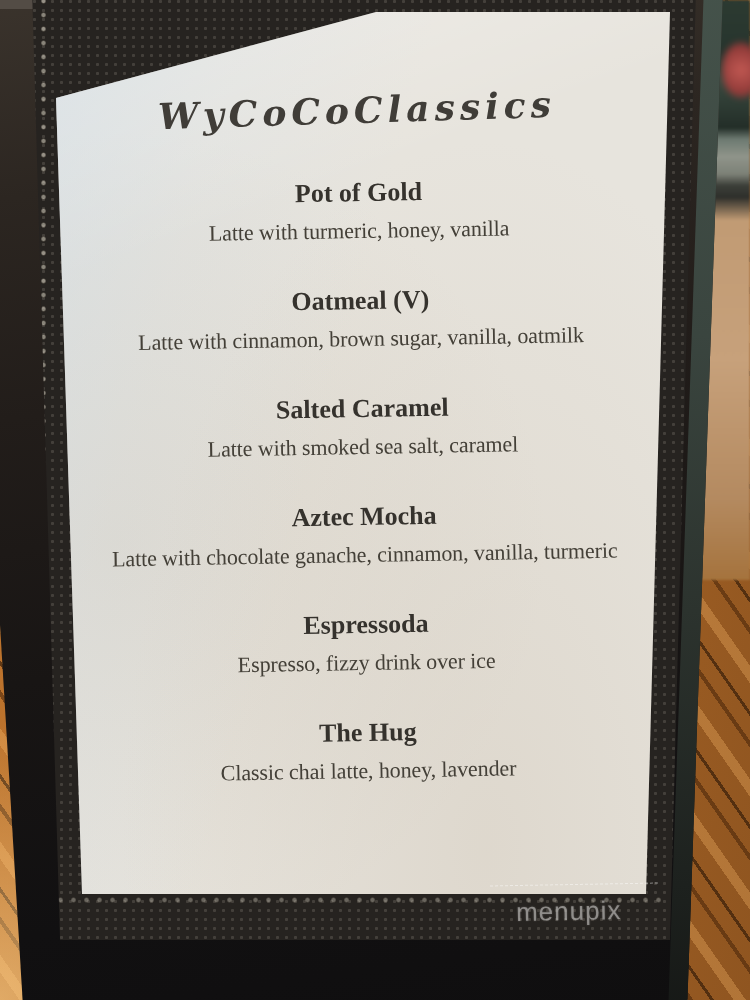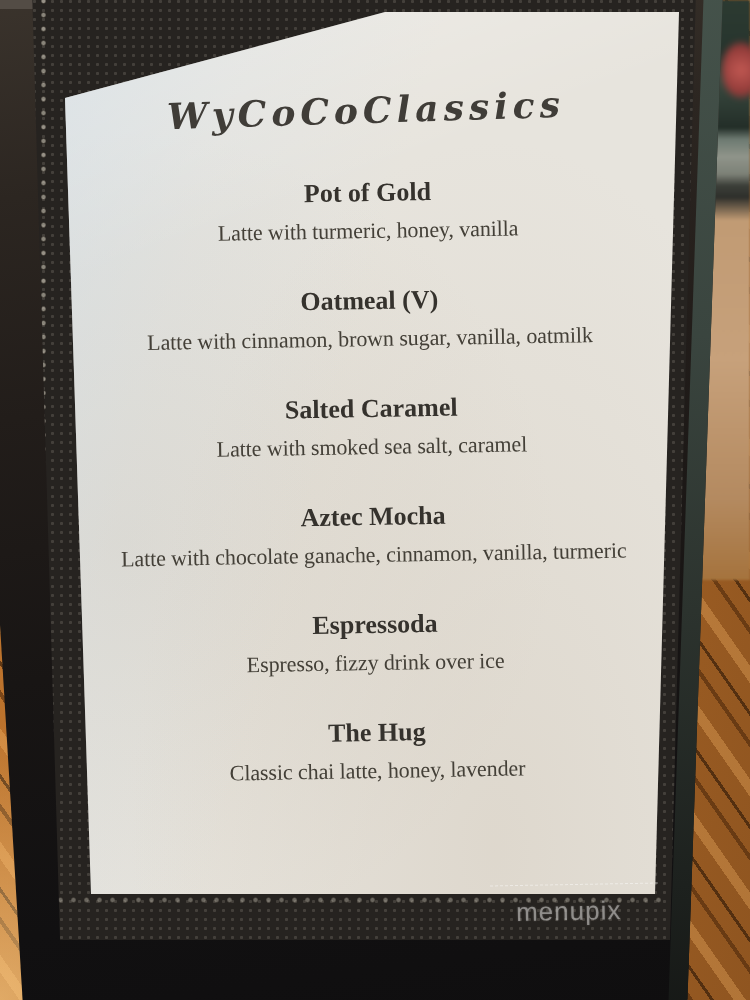--- a/index.html
+++ b/index.html
@@ -67,21 +67,21 @@
     background-size:13px 12px;
   }
   .sleeve-glare{
     left:612px;top:250px;width:6px;height:520px;
     background:linear-gradient(to bottom,rgba(255,255,255,0),rgba(255,255,255,.30) 30%,rgba(255,255,255,.10) 60%,rgba(255,255,255,.28) 85%,rgba(255,255,255,0));
     filter:blur(2px);transform:rotate(1deg);
   }
 
   
   .paper{
-    left:35px;top:24px;width:614px;height:882px;
+    left:26px;top:24px;width:614px;height:882px;
     clip-path:polygon(0 86px, 320px 0, 614px 0, 590px 882px, 26px 882px);
     background-color:#e7e4dd;
     background-image:
       linear-gradient(105deg, rgba(205,220,232,.50) 0%, rgba(205,220,232,.18) 22%, rgba(0,0,0,0) 45%),
       linear-gradient(160deg, rgba(255,255,255,.35) 0%, rgba(255,255,255,0) 25%),
       radial-gradient(ellipse at 70% 95%, rgba(205,193,176,.35), rgba(0,0,0,0) 60%),
       radial-gradient(ellipse at 10% 60%, rgba(200,192,178,.30), rgba(0,0,0,0) 55%);
   }
   .paper-content{
     position:absolute;inset:0;padding-top:66px;

